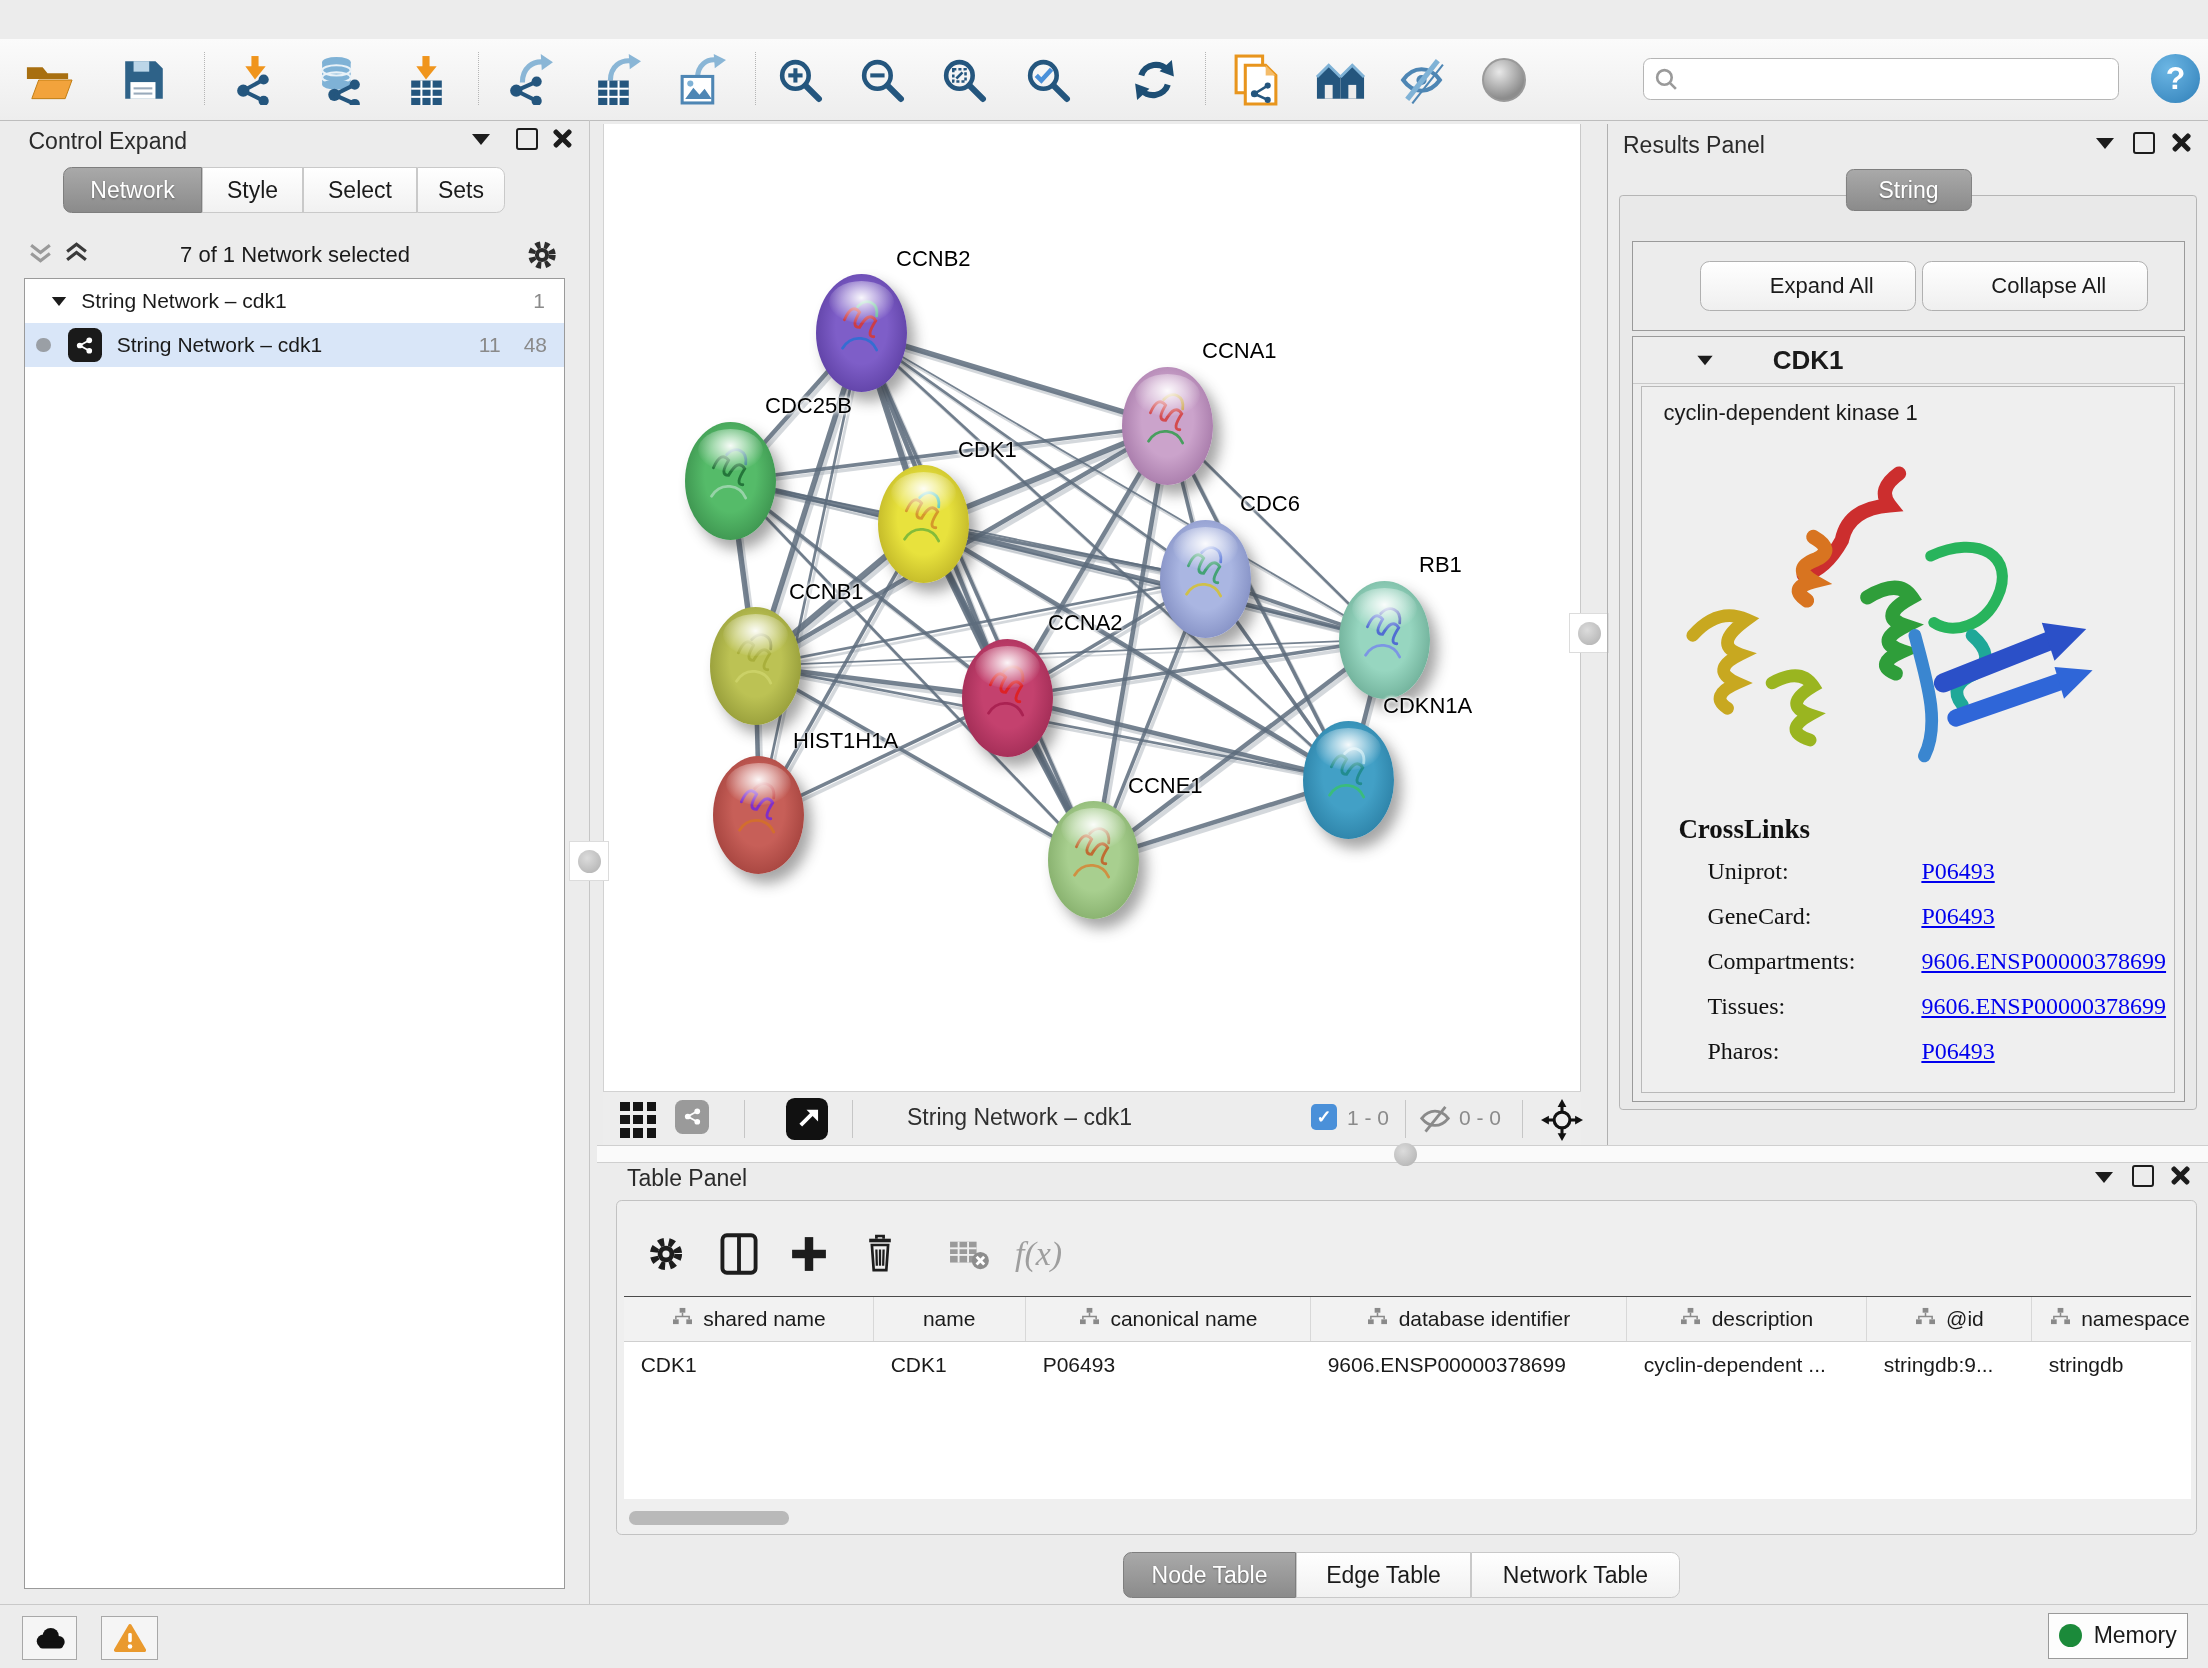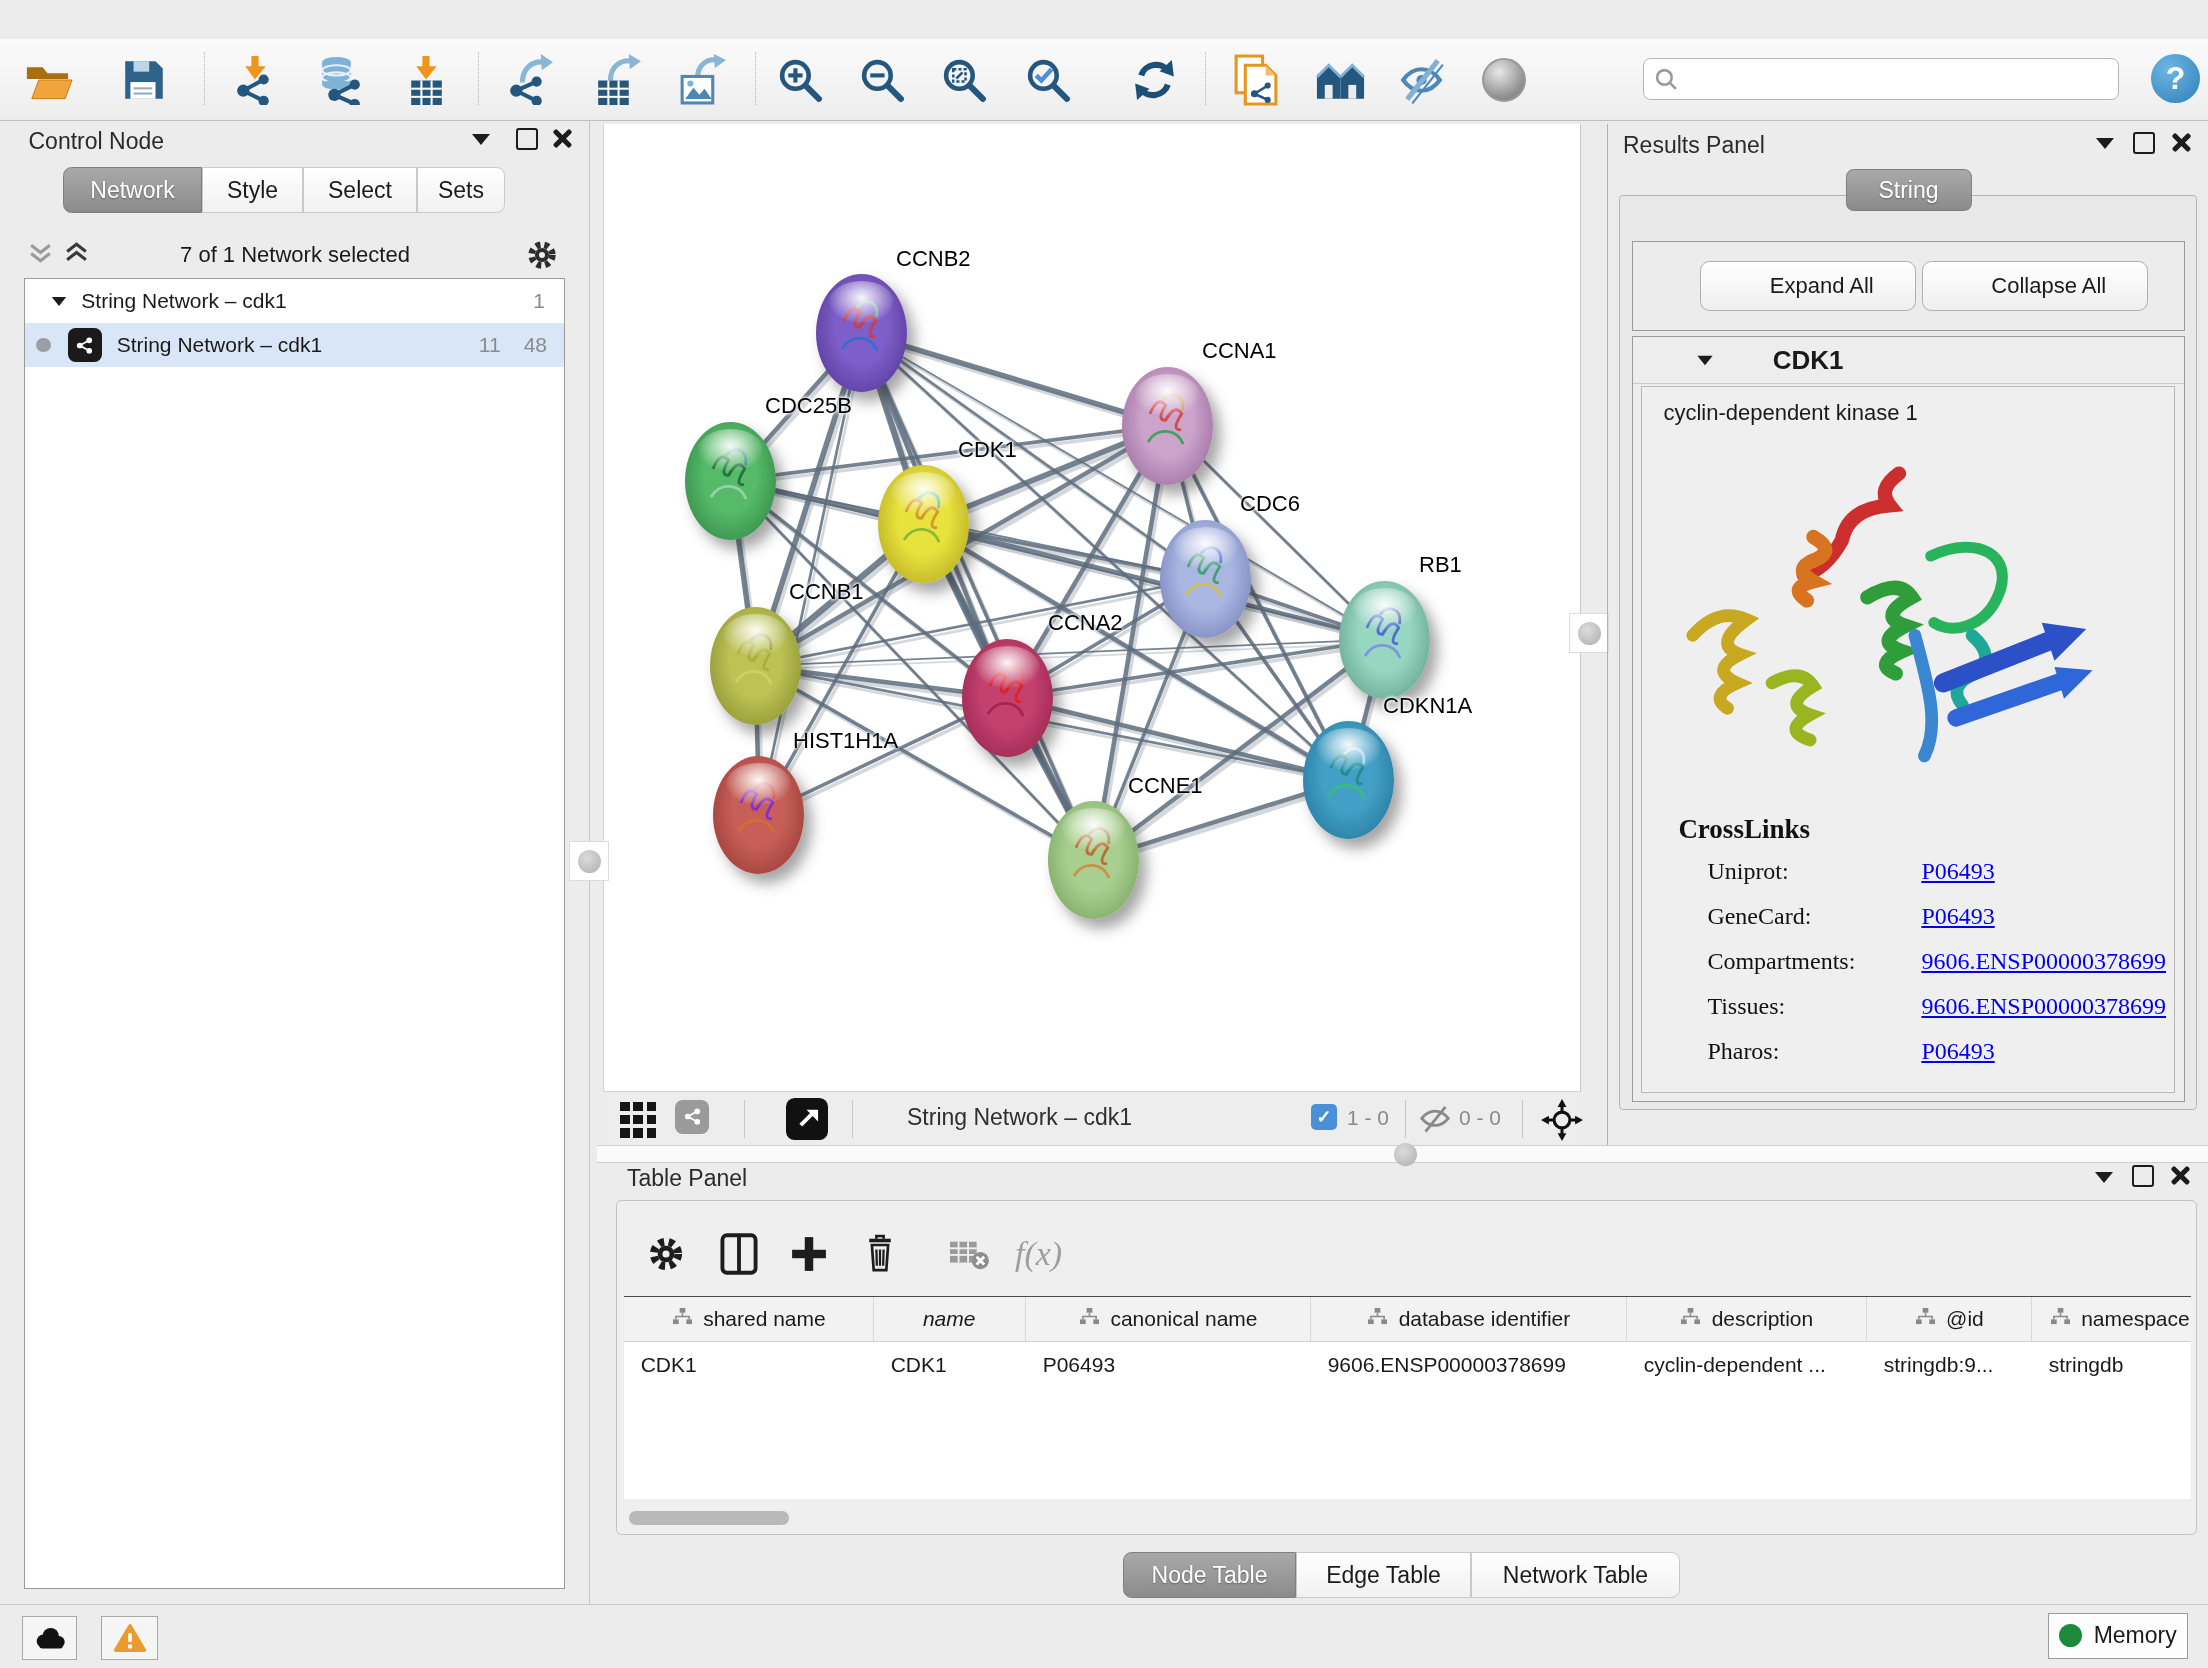--- a/index.html
+++ b/index.html
@@ -275,21 +275,21 @@
       <svg width="25" height="25" viewBox="0 0 24 24">
           <circle cx="10" cy="10" r="7" stroke="#9a9a9a" stroke-width="2.5" fill="none"></circle>
           <line x1="15" y1="15" x2="21" y2="21" stroke="#9a9a9a" stroke-width="2.5"></line>
         </svg>
       <input type="text" placeholder="" style="">
     </div>
     <div class="helpbtn">?</div>
   </div>
 
   <div class="abs cpanel">
-    <div class="abs ptitle" style="left:28.5px;top:7.6px">Control Node</div>
+    <div class="abs ptitle" style="left:28.5px;top:7.6px">Control Expand</div>
     <div class="abs tri" style="left:472px;top:14.3px"></div>
     <div class="abs sq" style="left:516px;top:7.6px"></div>
     <div class="abs xx" style="left:552px;top:7.6px"></div>
 
     <div class="abs" id="cp-tabs" style="left:63px;top:47px;display:flex">
         <div class="tabbtn active first" style="width: 139px;">Network</div>
         <div class="tabbtn" style="width: 101px;">Style</div>
         <div class="tabbtn" style="width: 114px;">Select</div>
         <div class="tabbtn last" style="width: 88px;">Sets</div>
       </div>
@@ -744,21 +744,21 @@
         <div class="thead" id="thead">
             <div class="th" style="width: 250px; flex: 0 0 250px;">
               <span><svg width="23" height="19" viewBox="0 0 22 20">
                   <rect x="8" y="1" width="6" height="5" fill="#8a8a8a"></rect>
                   <rect x="1" y="13" width="6" height="5" fill="#8a8a8a"></rect>
                   <rect x="15" y="13" width="6" height="5" fill="#8a8a8a"></rect>
                   <path d="M11 6 v4 M4 13 v-3 h14 v3" stroke="#8a8a8a" stroke-width="1.6" fill="none"></path>
                 </svg></span>
               <span>shared name</span>
             </div>
-            <div class="th" style="width: 152px; flex: 0 0 152px; font-style: italic;">
+            <div class="th" style="width: 152px; flex: 0 0 152px;">
               <span>name</span>
             </div>
             <div class="th" style="width: 285px; flex: 0 0 285px;">
               <span><svg width="23" height="19" viewBox="0 0 22 20">
                   <rect x="8" y="1" width="6" height="5" fill="#8a8a8a"></rect>
                   <rect x="1" y="13" width="6" height="5" fill="#8a8a8a"></rect>
                   <rect x="15" y="13" width="6" height="5" fill="#8a8a8a"></rect>
                   <path d="M11 6 v4 M4 13 v-3 h14 v3" stroke="#8a8a8a" stroke-width="1.6" fill="none"></path>
                 </svg></span>
               <span>canonical name</span>

